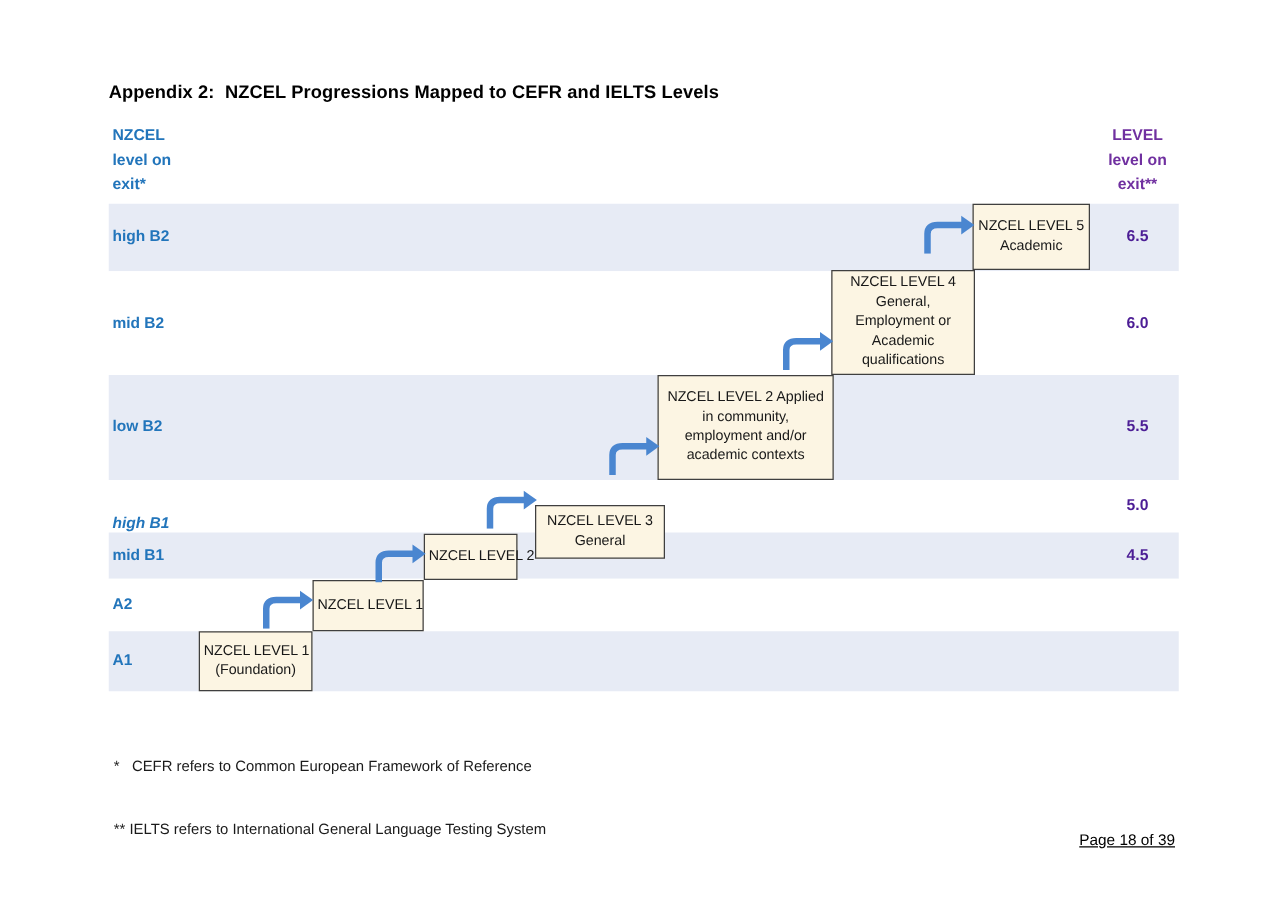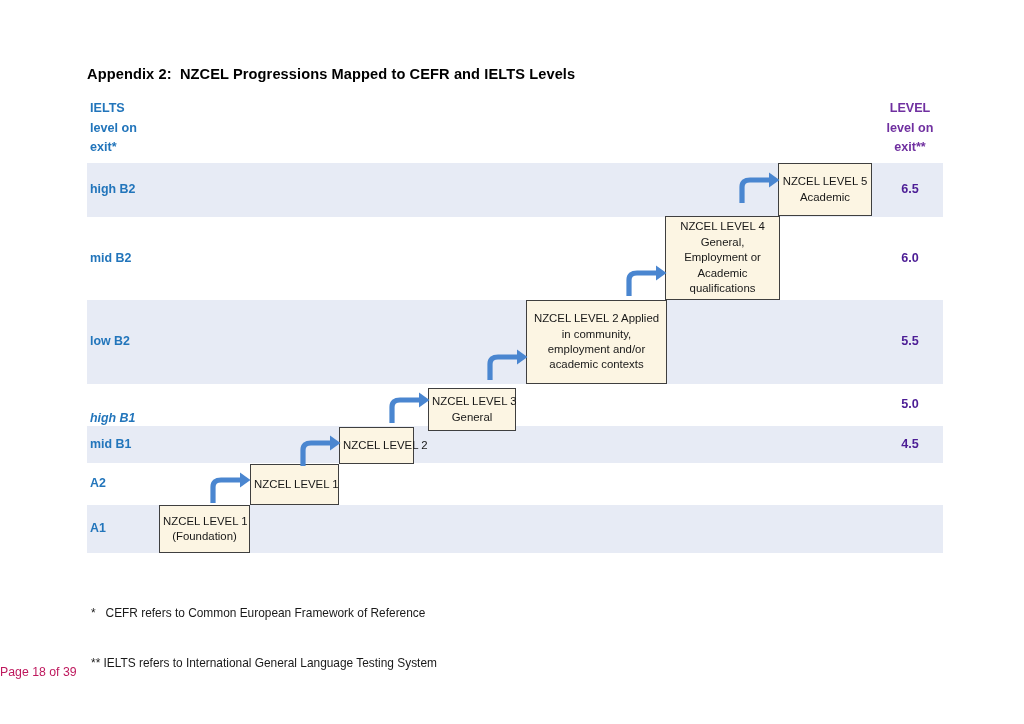--- a/index.html
+++ b/index.html
@@ -131,35 +131,36 @@
     white-space: pre;
   }
   #footnotes .fn { display: block; white-space: pre; }
 
   
   #page-footer {
     position: absolute;
     left: 0;
     top: 665px;
     width: 940px;
-    text-align: left;
+    text-align: right;
     font-size: 12.3px;
-    color: #be185d;
-    white-space: pre;
+    color: #000000;
+    white-space: pre;
+    text-decoration: underline;
   }
 </style>
 </head>
 <body>
 
 <div id="page">
 
   <div id="appendix-title">Appendix 2:  NZCEL Progressions Mapped to CEFR and IELTS Levels</div>
 
   <div id="cefr-header">
-    <span class="hdr-line">IELTS</span>
+    <span class="hdr-line">NZCEL</span>
     <span class="hdr-line">level on</span>
     <span class="hdr-line">exit*</span>
   </div>
 
   <div id="ielts-header">
     <span class="hdr-line">LEVEL</span>
     <span class="hdr-line">level on</span>
     <span class="hdr-line">exit**</span>
   </div>
 
@@ -201,21 +202,21 @@
     <div class="nzcel-box" style="left: 250px; top: 464px; width: 89px; height: 41px;">
       <div class="inner">
         <span class="ln">NZCEL LEVEL 1</span>
       </div>
     </div>
     <div class="nzcel-box" style="left: 339px; top: 427px; width: 75px; height: 37px;">
       <div class="inner">
         <span class="ln">NZCEL LEVEL 2</span>
       </div>
     </div>
-    <div class="nzcel-box" style="left: 428px; top: 388px; width: 88px; height: 43px;">
+    <div class="nzcel-box" style="left: 428px; top: 404px; width: 104px; height: 43px;">
       <div class="inner">
         <span class="ln">NZCEL LEVEL 3</span>
         <span class="ln">General</span>
       </div>
     </div>
     <div class="nzcel-box" style="left: 526px; top: 300px; width: 141px; height: 84px;">
       <div class="inner">
         <span class="ln">NZCEL LEVEL 2 Applied</span>
         <span class="ln">in community,</span>
         <span class="ln">employment and/or</span>

